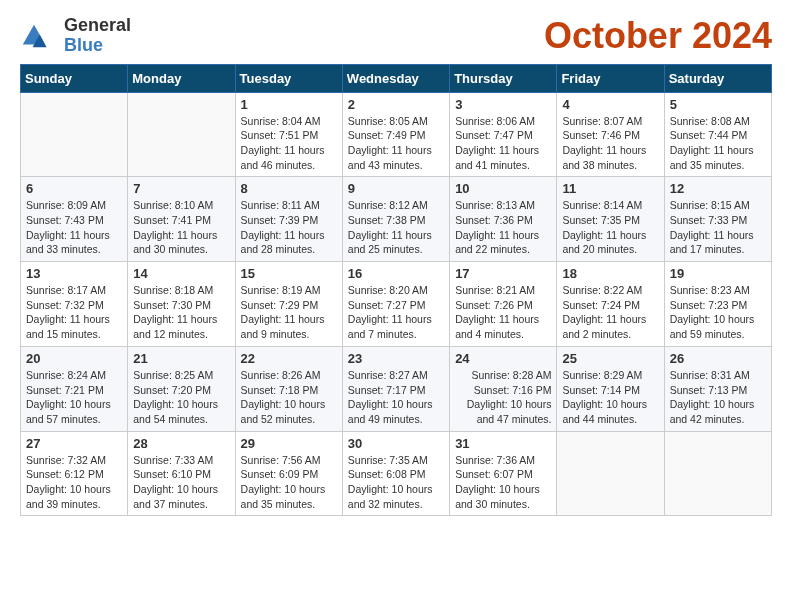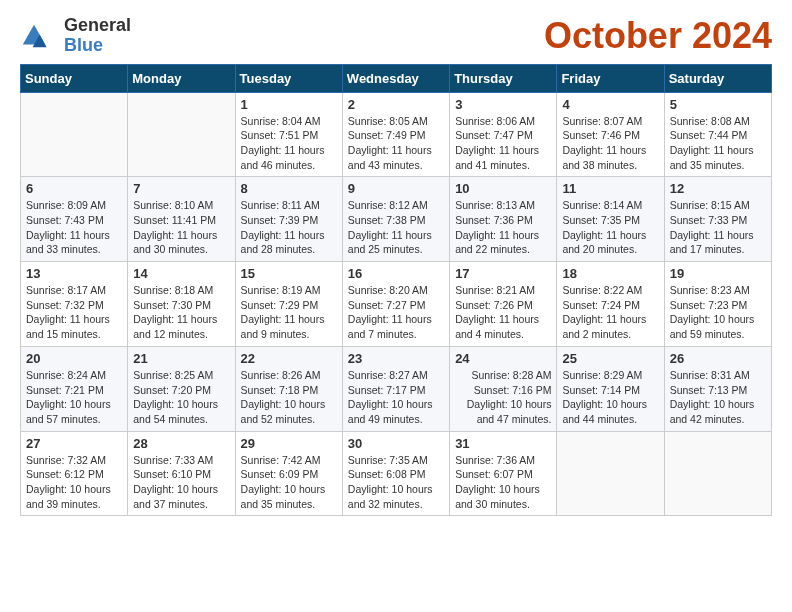--- a/index.html
+++ b/index.html
@@ -165,21 +165,21 @@
         <tr>
           <td>
             <span class="day-num">6</span>
             <div class="day-info" style="white-space: pre-line;">Sunrise: 8:09 AM
 Sunset: 7:43 PM
 Daylight: 11 hours and 33 minutes.</div>
           </td>
           <td>
             <span class="day-num">7</span>
             <div class="day-info" style="white-space: pre-line;">Sunrise: 8:10 AM
-Sunset: 11:41 PM
+Sunset: 7:41 PM
 Daylight: 11 hours and 30 minutes.</div>
           </td>
           <td>
             <span class="day-num">8</span>
             <div class="day-info" style="white-space: pre-line;">Sunrise: 8:11 AM
 Sunset: 7:39 PM
 Daylight: 11 hours and 28 minutes.</div>
           </td>
           <td>
             <span class="day-num">9</span>
@@ -302,21 +302,21 @@
 Daylight: 10 hours and 39 minutes.</div>
           </td>
           <td>
             <span class="day-num">28</span>
             <div class="day-info" style="white-space: pre-line;">Sunrise: 7:33 AM
 Sunset: 6:10 PM
 Daylight: 10 hours and 37 minutes.</div>
           </td>
           <td>
             <span class="day-num">29</span>
-            <div class="day-info" style="white-space: pre-line;">Sunrise: 7:42 AM
+            <div class="day-info" style="white-space: pre-line;">Sunrise: 7:56 AM
 Sunset: 6:09 PM
 Daylight: 10 hours and 35 minutes.</div>
           </td>
           <td>
             <span class="day-num">30</span>
             <div class="day-info" style="white-space: pre-line;">Sunrise: 7:35 AM
 Sunset: 6:08 PM
 Daylight: 10 hours and 32 minutes.</div>
           </td>
           <td>

